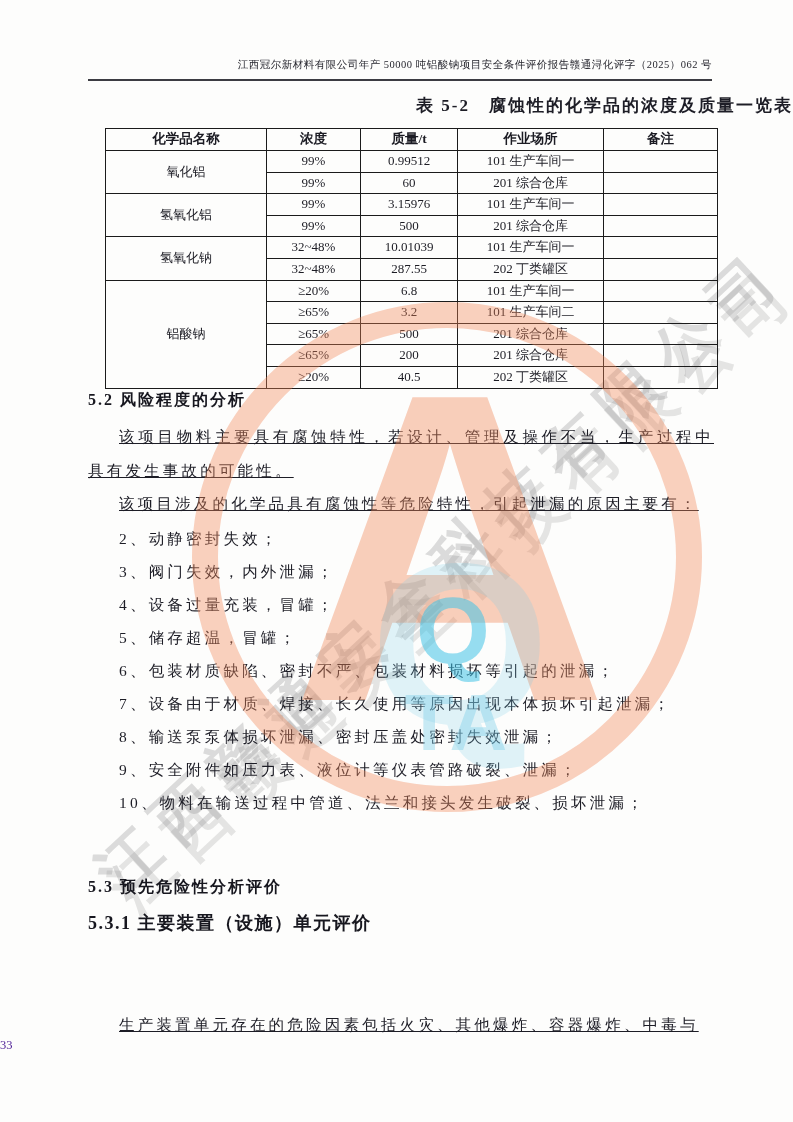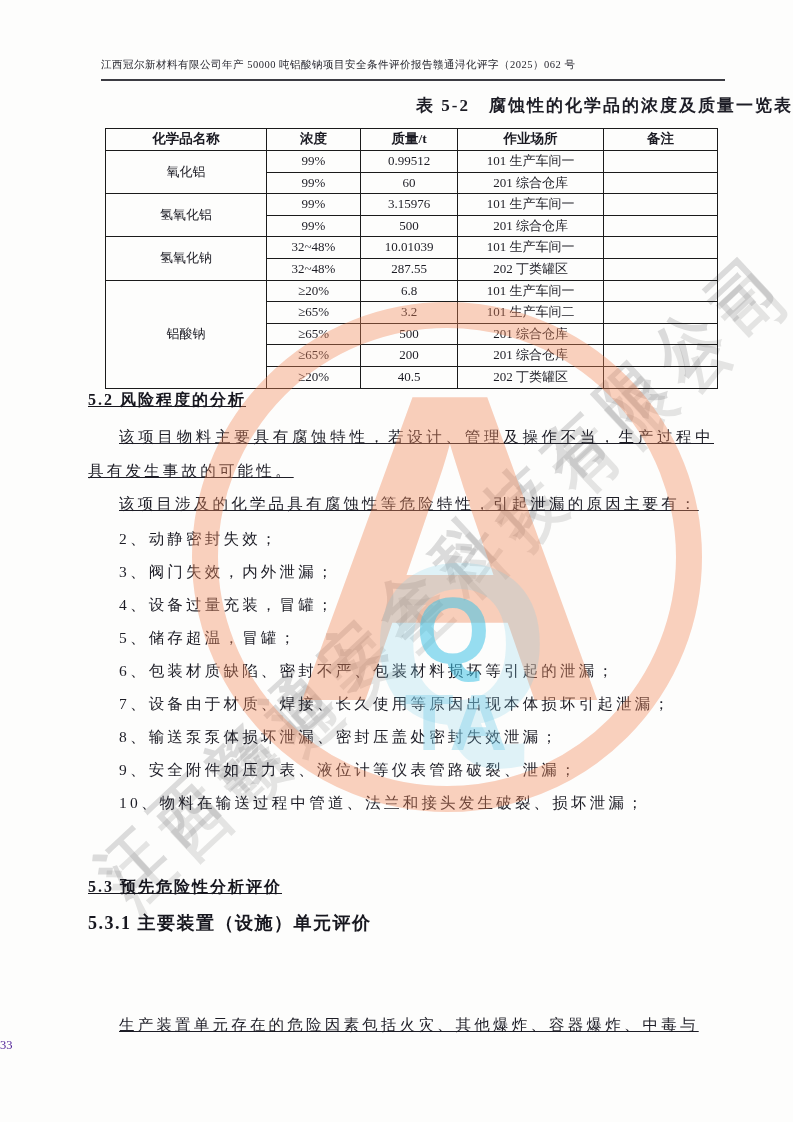--- a/index.html
+++ b/index.html
@@ -8,23 +8,23 @@
     width:793px;height:1122px;
     margin:0 auto;
     background:#fdfdfc;
     overflow:hidden;
     font-family:"Liberation Serif", serif;
     color:#1d1d26;
   }
   
   .page-header{
     position:absolute;top:58px;left:88px;width:624px;
-    display:flex;justify-content:flex-start;align-items:flex-end;
+    display:flex;justify-content:flex-end;align-items:flex-end;
     font-size:10.5px;letter-spacing:0.5px;color:#26262e;
-    padding-bottom:7px;border-bottom:2px solid #3c3c42;margin-left:13px;
+    padding-bottom:7px;border-bottom:2px solid #3c3c42;
   }
   
   .doc-title{
     position:absolute;top:94px;left:0;width:100%;
     text-align:right;font-size:17px;font-weight:bold;letter-spacing:2px;
   }
   
   .chem-table{
     position:absolute;top:128px;left:105px;
     border-collapse:collapse;table-layout:fixed;
@@ -33,21 +33,21 @@
   .chem-table th,.chem-table td{
     border:1px solid #1b1b1b;
     padding:0 2px;height:20.6px;line-height:20.6px;
     text-align:center;vertical-align:middle;
     overflow:hidden;white-space:nowrap;
   }
   .chem-table th{font-weight:bold;font-size:13.5px;height:21px;}
   
   .h-sec{
     position:absolute;left:88px;margin:0;
-    font-size:16px;font-weight:bold;letter-spacing:2px;color:#17171f;text-decoration:underline;
+    font-size:16px;font-weight:bold;letter-spacing:2px;color:#17171f;
   }
   .h-sub{
     position:absolute;left:88px;margin:0;
     font-size:18px;font-weight:bold;letter-spacing:1.5px;color:#17171f;
   }
   .para{
     position:absolute;left:88px;width:626px;margin:0;
     font-size:15.5px;line-height:34px;letter-spacing:3.2px;
     text-indent:2em;text-align:justify;text-decoration:underline;
   }

